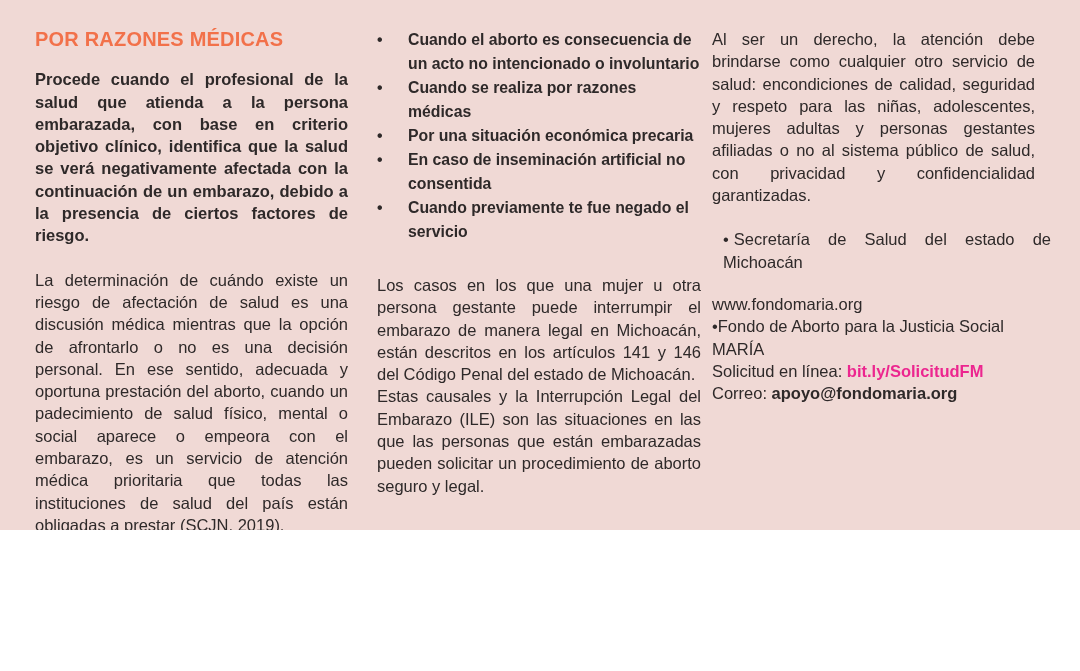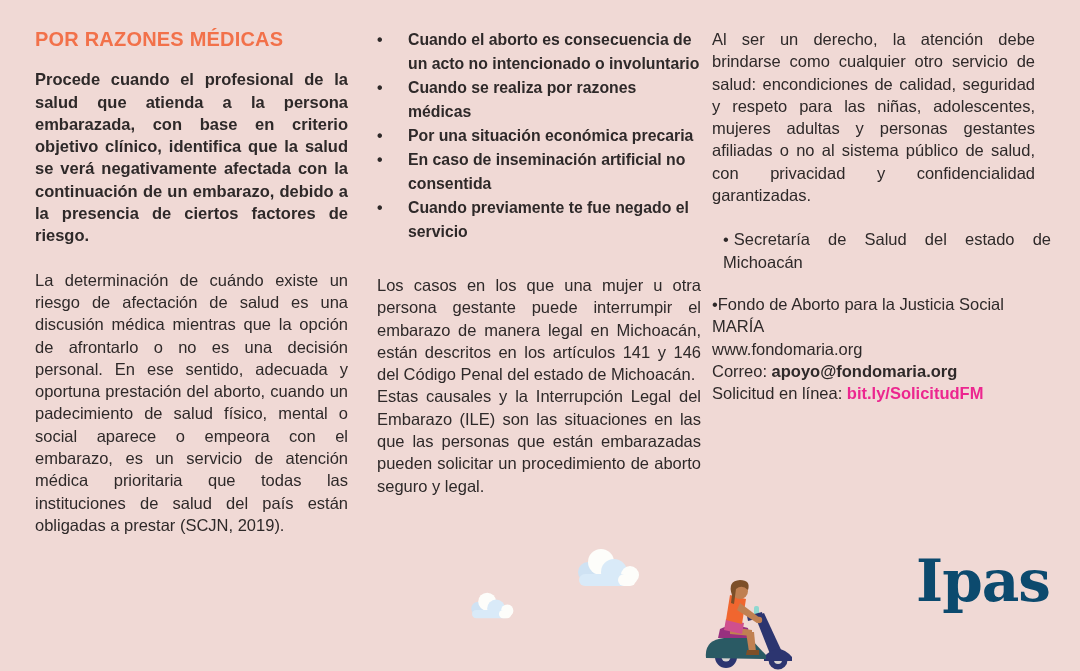--- a/index.html
+++ b/index.html
@@ -1,20 +1,20 @@
 <!DOCTYPE html>
 <html><head>
 <meta charset="utf-8">
 <style>
   * { box-sizing: border-box; }
   html, body { margin: 0; padding: 0; }
   .page {
     position: relative;
     width: 1080px;
-    height: 671px;
+    height: 530px;
     background: #f0d9d5;
     font-family: "Liberation Sans", sans-serif;
     color: #2e2929;
     overflow: hidden;
   }
   .col {
     position: absolute;
     top: 28px;
     font-size: 16.5px;
     line-height: 22.3px;
@@ -103,29 +103,29 @@
   </div>
 
   <div class="col col3">
     <p class="para justify">Al ser un derecho, la atención debe brindarse como cualquier otro servicio de salud: encondiciones de calidad, seguridad y respeto para las niñas, adolescentes, mujeres adultas y personas gestantes afiliadas o no al sistema público de salud, con privacidad y confidencialidad garantizadas.</p>
 
     <div class="referral justify">
       <span class="rmarker">•</span><span>Secretaría de Salud del estado de Michoacán</span>
     </div>
 
     <div class="contact-block">
+      <div>www.fondomaria.org</div>
       <div>
         <span class="rmarker">•</span><span>Fondo de Aborto para la Justicia Social MARÍA</span>
       </div>
-      <div>www.fondomaria.org</div>
+      <div>
+        <span>Solicitud en línea: </span><span class="pink-link">bit.ly/SolicitudFM</span>
+      </div>
       <div>
         <span>Correo: </span><span class="bold">apoyo@fondomaria.org</span>
-      </div>
-      <div>
-        <span>Solicitud en línea: </span><span class="pink-link">bit.ly/SolicitudFM</span>
       </div>
     </div>
   </div>
 
   <div class="illustration cloud-large">
     <svg viewBox="0 0 64 42" width="64" height="42" aria-hidden="true">
       <circle cx="12" cy="24" r="10" fill="#cfe2f3"></circle>
       <circle cx="25" cy="14" r="13" fill="#fdfdfa"></circle>
       <circle cx="38" cy="24" r="13" fill="#d9eaf8"></circle>
       <circle cx="54" cy="27" r="9" fill="#fdfdfa"></circle>

